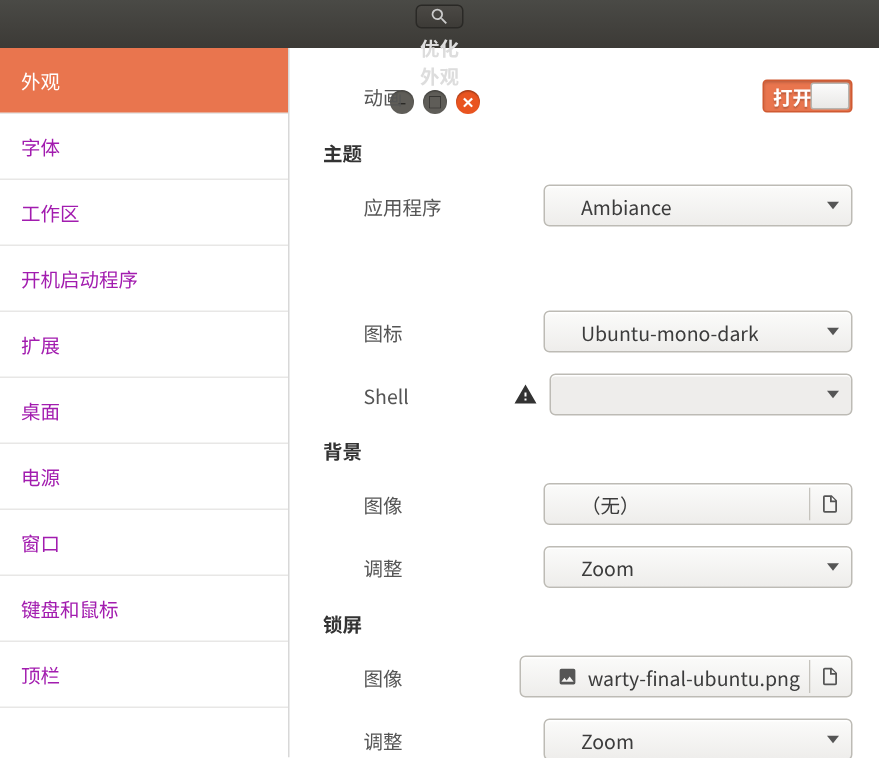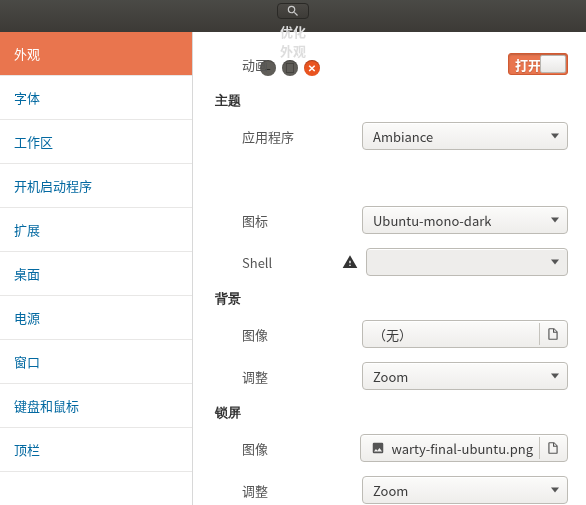--- a/index.html
+++ b/index.html
@@ -10,34 +10,34 @@
   .titlebar .search-btn svg { width: 14px; height: 14px; fill: #ccc; }
   .titlebar .title-sidebar { width: 150px; text-align: center; }
   .titlebar .title-main { flex: 1; text-align: center; }
   .win-controls { display: flex; align-items: center; padding-right: 6px; gap: 6px; }
   .win-btn { width: 16px; height: 16px; border-radius: 50%; background: #5f5d58; box-shadow: inset 0 1px 1px rgba(0,0,0,0.3), 0 1px 0 rgba(255,255,255,0.08); display: flex; align-items: center; justify-content: center; color:#2b2a27; font-size:10px; line-height:1; }
   .win-btn.close { background: #e95420; color:#fff; }
   
   .main { display: flex; height: calc(100% - 32px); }
   
   .sidebar { width: 193px; border-right: 1px solid #d8d8d8; overflow-y: auto; }
-  .sidebar-item { padding: 12px 14px; border-bottom: 1px solid #e8e7e6; color: #0369a1; cursor: pointer; }
+  .sidebar-item { padding: 12px 14px; border-bottom: 1px solid #e8e7e6; color: #a21caf; cursor: pointer; }
   .sidebar-item.selected { background: #e9754e; color: #fff; }
   
   .content { flex: 1; padding: 18px 18px 18px 22px; overflow-y: auto; }
   .row { display: flex; align-items: center; margin-bottom: 14px; min-height: 28px; }
   .row .label { width: 120px; color: #555; display:flex; align-items:center; gap:6px;margin-left:27px;}
   .row .control { flex: 1; display:flex; }
-  .section-title { font-weight: bold; color: #333; margin: 4px 0 12px 0; font-family: Liberation Mono, monospace; }
+  .section-title { font-weight: bold; color: #333; margin: 4px 0 12px 0; }
   
   .toggle { width: 60px; height: 22px; border-radius: 3px; background: #e9754e; border: 1px solid #d05a32; display: flex; align-items: center; position: relative; box-shadow: inset 0 1px 2px rgba(0,0,0,0.2); }
   .toggle .txt { color: #fff; font-size: 13px; padding-left: 6px; font-weight:bold; text-shadow:0 1px 1px rgba(0,0,0,.2);}
   .toggle .knob { width: 26px; height: 18px; background: linear-gradient(#fbfbfb,#e9e8e6); border: 1px solid #b7b5b0; border-radius: 2px; position: absolute; right: 1px; top: 1px; }
   
-  .dropdown { flex: 1; height: 28px; background: linear-gradient(to bottom,#fbfbfa,#eeedeb); border: 1px solid #bdbbb5; border-radius: 4px; display: flex; align-items: center; padding: 0 24px 0 10px; position: relative; color: #3c3c3c; box-shadow: inset 0 1px 0 #fff; }
+  .dropdown { flex: 1; height: 28px; background: linear-gradient(to bottom,#fbfbfa,#eeedeb); border: 1px solid #bdbbb5; border-radius: 4px; display: flex; align-items: center; padding: 0 24px 0 24px; position: relative; color: #3c3c3c; box-shadow: inset 0 1px 0 #fff; }
   .dropdown.disabled { background: #eeedeb; color: #999; }
   .dropdown .caret { position: absolute; right: 8px; top: 50%; transform: translateY(-50%); width: 0; height: 0; border-left: 4px solid transparent; border-right: 4px solid transparent; border-top: 5px solid #555; }
   .dropdown .file-icon { margin-right:6px; display:inline-flex; }
   .dropdown .file-icon svg{ width:14px; height:14px; }
   .dropdown .open-btn { position:absolute; right:2px; top:2px; bottom:2px; width:26px; border-left:1px solid #c5c3bd; display:flex; align-items:center; justify-content:center; border-radius:0 3px 3px 0;}
   .dropdown .open-btn svg{ width:14px; height:14px; fill:#555;}
   .dropdown.with-open { padding-right:34px; }
   
   .warn-icon svg { width:16px; height:16px; fill:#333; }
   

